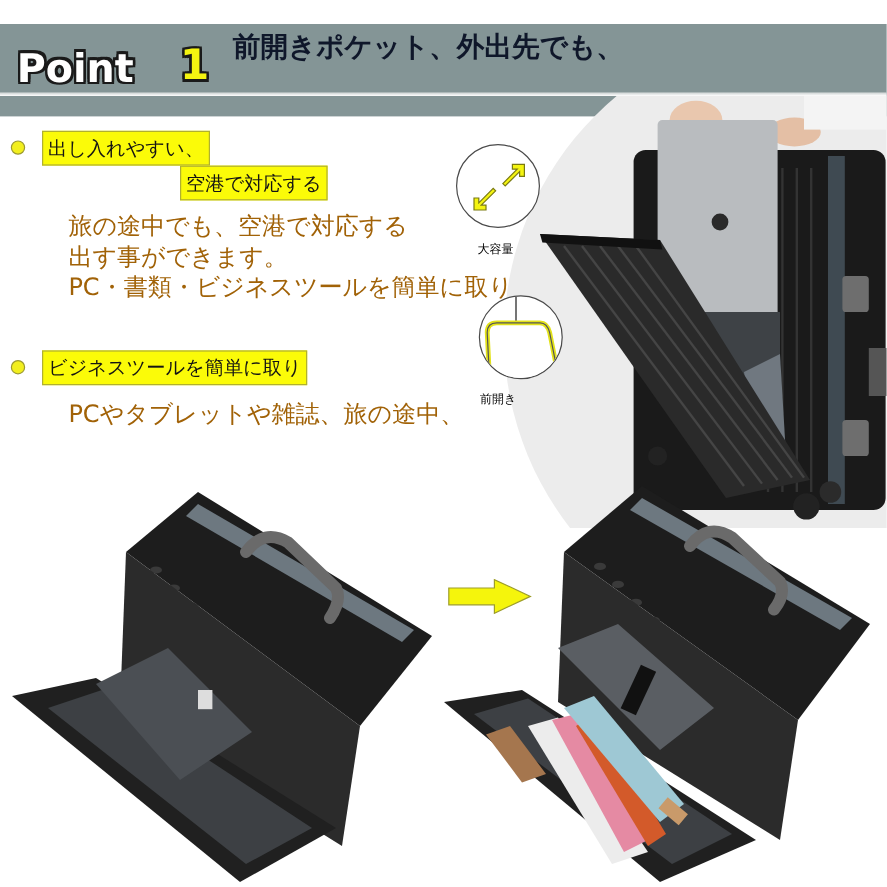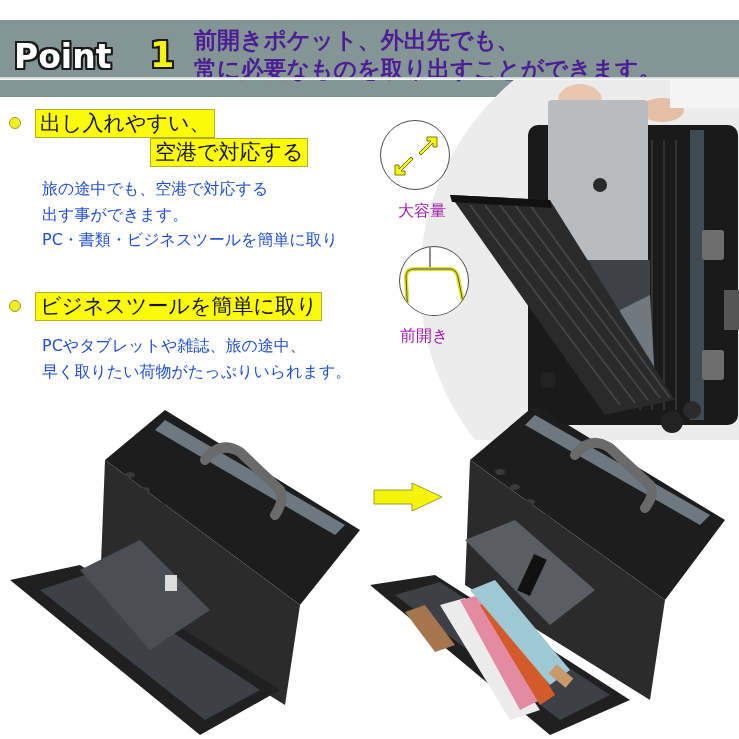--- a/index.html
+++ b/index.html
@@ -5,47 +5,46 @@
   * { margin:0; padding:0; box-sizing:border-box; }
   html, body { width:739px; height:739px; overflow:hidden; background:#ffffff; }
   body { position:relative; font-family:"DejaVu Sans", "Liberation Sans", sans-serif; }
 
   
   .banner { position:absolute; left:0; top:0; width:739px; height:77px; background:#849596;margin-top:20px; }
   .point-label { position:absolute; left:14px; top:17px; font-family:"DejaVu Sans", sans-serif; font-weight:bold; font-size:33px; letter-spacing:0px; color:#ffffff;
     text-shadow: -2px -2px 0 #1a1a1a, 2px -2px 0 #1a1a1a, -2px 2px 0 #1a1a1a, 2px 2px 0 #1a1a1a, 0 2px 0 #1a1a1a, 0 -2px 0 #1a1a1a, 2px 0 0 #1a1a1a, -2px 0 0 #1a1a1a; }
   .point-num { position:absolute; left:150px; top:15px; font-weight:bold; font-size:35px; color:#f4f411;
     text-shadow: -2px -2px 0 #1a1a1a, 2px -2px 0 #1a1a1a, -2px 2px 0 #1a1a1a, 2px 2px 0 #1a1a1a, 0 2px 0 #1a1a1a, 0 -2px 0 #1a1a1a, 2px 0 0 #1a1a1a, -2px 0 0 #1a1a1a; }
-  .headline { position:absolute; left:194px; top:6px; color:#4c1d95; font-size:23px; line-height:29px; font-weight:bold; white-space:nowrap; }
+  .headline { position:absolute; left:194px; top:6px; color:#0f172a; font-size:23px; line-height:29px; font-weight:bold; white-space:nowrap; }
   .banner-shadow { position:absolute; left:0; top:77px; width:739px; height:3px; background:linear-gradient(#c9cfcf,#ffffff); }
 
   
   .bullet { position:absolute; width:12px; height:12px; border-radius:50%; background:#f2ef1e; border:1.5px solid #9c9a30; }
-  .hl { position:absolute; background:#fbfb08; border:1px solid #b0b030; color:#141414; font-size:21px; line-height:27px; padding:0 4px; white-space:nowrap; }
-  .body-text { position:absolute; color:#1d4ed8; font-size:16px; line-height:25.5px; white-space:nowrap; }
+  .hl { position:absolute; background:#fbfb08; border:1px solid #b0b030; color:#141414; font-size:16px; line-height:27px; padding:0 4px; white-space:nowrap; }
+  .body-text { position:absolute; color:#a16207; font-size:20px; line-height:25.5px; white-space:nowrap;margin-left:15px; }
 
   
   .photo-bg { position:absolute; left:360px; top:80px; width:379px; height:360px; overflow:hidden; }
   .photo-bg .shade { position:absolute; left:60px; top:-60px; width:520px; height:520px; border-radius:50%; background:#ececec; }
 
   .icon-circle { position:absolute; width:70px; height:70px; border-radius:50%; border:1.5px solid #4a4a4a; background:#ffffff; overflow:hidden; }
-  .icon-caption { position:absolute; font-size:16px; color:#a21caf; white-space:nowrap; }
+  .icon-caption { position:absolute; font-size:10px; color:#000000; white-space:nowrap; }
 
   .suitcase { position:absolute; }
   .arrow { position:absolute; left:372px; top:482px; }
 </style>
 </head>
 <body>
 
 <div class="banner">
   <div class="point-label">Point</div>
   <div class="point-num">1</div>
   <div class="headline">
     <div>前開きポケット、外出先でも、</div>
-    <div>常に必要なものを取り出すことができます。</div>
   </div>
 </div>
 <div class="banner-shadow"></div>
 
 <div class="photo-bg">
   <div class="shade"></div>
 </div>
 
 <svg class="suitcase" style="left:440px;top:80px" width="299" height="360" viewBox="0 0 299 360">
 
@@ -111,21 +110,20 @@
 <div class="body-text" style="left:42px;top:176px">
   <div>旅の途中でも、空港で対応する</div>
   <div>出す事ができます。</div>
   <div>PC・書類・ビジネスツールを簡単に取り</div>
 </div>
 
 <div class="bullet" style="left:9px;top:300px"></div>
 <div class="hl" style="left:35px;top:292px">ビジネスツールを簡単に取り</div>
 <div class="body-text" style="left:42px;top:333px">
   <div>PCやタブレットや雑誌、旅の途中、</div>
-  <div>早く取りたい荷物がたっぷりいられます。</div>
 </div>
 
 <svg class="suitcase" style="left:0;top:390px" width="365" height="349" viewBox="0 0 365 349">
 
   <polygon points="105,70 165,20 360,140 300,215" fill="#1d1d1d"></polygon>
   <polygon points="155,40 165,30 345,135 335,145" fill="#6d7880"></polygon>
 
   <path d="M205,70 Q220,50 240,62 L280,100 Q285,110 275,125" fill="none" stroke="#6a6a6a" stroke-width="10" stroke-linecap="round"></path>
 
   <g fill="#3a3a3a">

